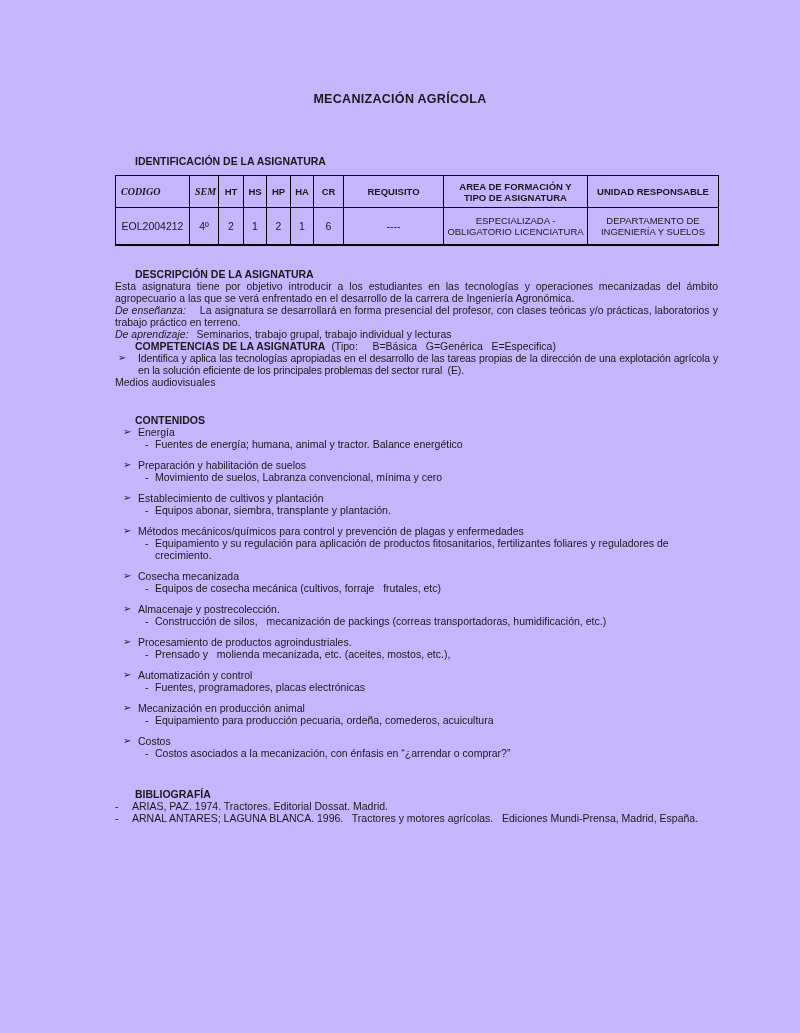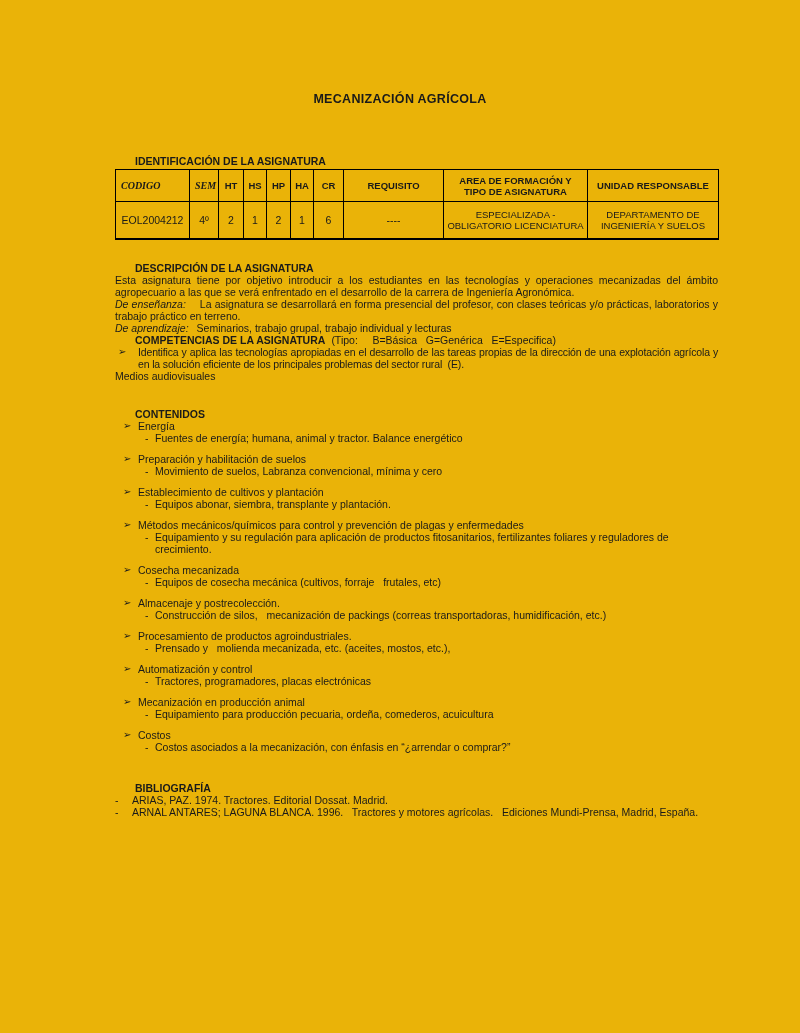--- a/index.html
+++ b/index.html
@@ -1,20 +1,20 @@
 <!DOCTYPE html>
 <html><head>
 <meta charset="utf-8">
 <style>
   html, body { margin:0; padding:0; background:#ffffff; }
   .page {
     position: relative;
     width: 800px;
     height: 1033px;
-    background: #eab308;
+    background: #c4b5fd;
     color: #1a1a1a;
     font-family: "Liberation Sans", sans-serif;
     font-size: 10.5px;
     line-height: 12px;
     overflow: hidden;
   }
   .doc-title {
     padding-top: 92px;
     text-align: center;
     font-weight: bold;
@@ -25,21 +25,21 @@
   .content { margin-left: 115px; width: 603px; }
   .sec-heading { font-weight: bold; font-size: 10.5px; line-height: 12px; margin: 0; padding-left: 20px; }
   .pre { white-space: pre-wrap; }
 
   
   #ident-heading { margin-top: 49px; }
   table.ident {
     border-collapse: collapse;
     table-layout: fixed;
     width: 603px;
-    margin-top: 2px;
+    margin-top: 8px;
     border: 1px solid #000;
     border-bottom-width: 2px;
   }
   table.ident th, table.ident td {
     border: 1px solid #000;
     padding: 1px 3px;
     vertical-align: middle;
     text-align: center;
     overflow: hidden;
     box-sizing: border-box;
@@ -180,21 +180,21 @@
         <div class="citem">
           <div class="cmain"><span class="cbullet">➢</span><span class="pre">Almacenaje y postrecolección.</span></div>
           <div class="csub"><span class="cdash">-</span><span class="pre">Construcción de silos,   mecanización de packings (correas transportadoras, humidificación, etc.)</span></div>
         </div>
         <div class="citem">
           <div class="cmain"><span class="cbullet">➢</span><span class="pre">Procesamiento de productos agroindustriales.</span></div>
           <div class="csub"><span class="cdash">-</span><span class="pre">Prensado y   molienda mecanizada, etc. (aceites, mostos, etc.),</span></div>
         </div>
         <div class="citem">
           <div class="cmain"><span class="cbullet">➢</span><span class="pre">Automatización y control</span></div>
-          <div class="csub"><span class="cdash">-</span><span class="pre">Tractores, programadores, placas electrónicas</span></div>
+          <div class="csub"><span class="cdash">-</span><span class="pre">Fuentes, programadores, placas electrónicas</span></div>
         </div>
         <div class="citem">
           <div class="cmain"><span class="cbullet">➢</span><span class="pre">Mecanización en producción animal</span></div>
           <div class="csub"><span class="cdash">-</span><span class="pre">Equipamiento para producción pecuaria, ordeña, comederos, acuicultura</span></div>
         </div>
         <div class="citem">
           <div class="cmain"><span class="cbullet">➢</span><span class="pre">Costos</span></div>
           <div class="csub"><span class="cdash">-</span><span class="pre">Costos asociados a la mecanización, con énfasis en “¿arrendar o comprar?”</span></div>
         </div>
       </div>

